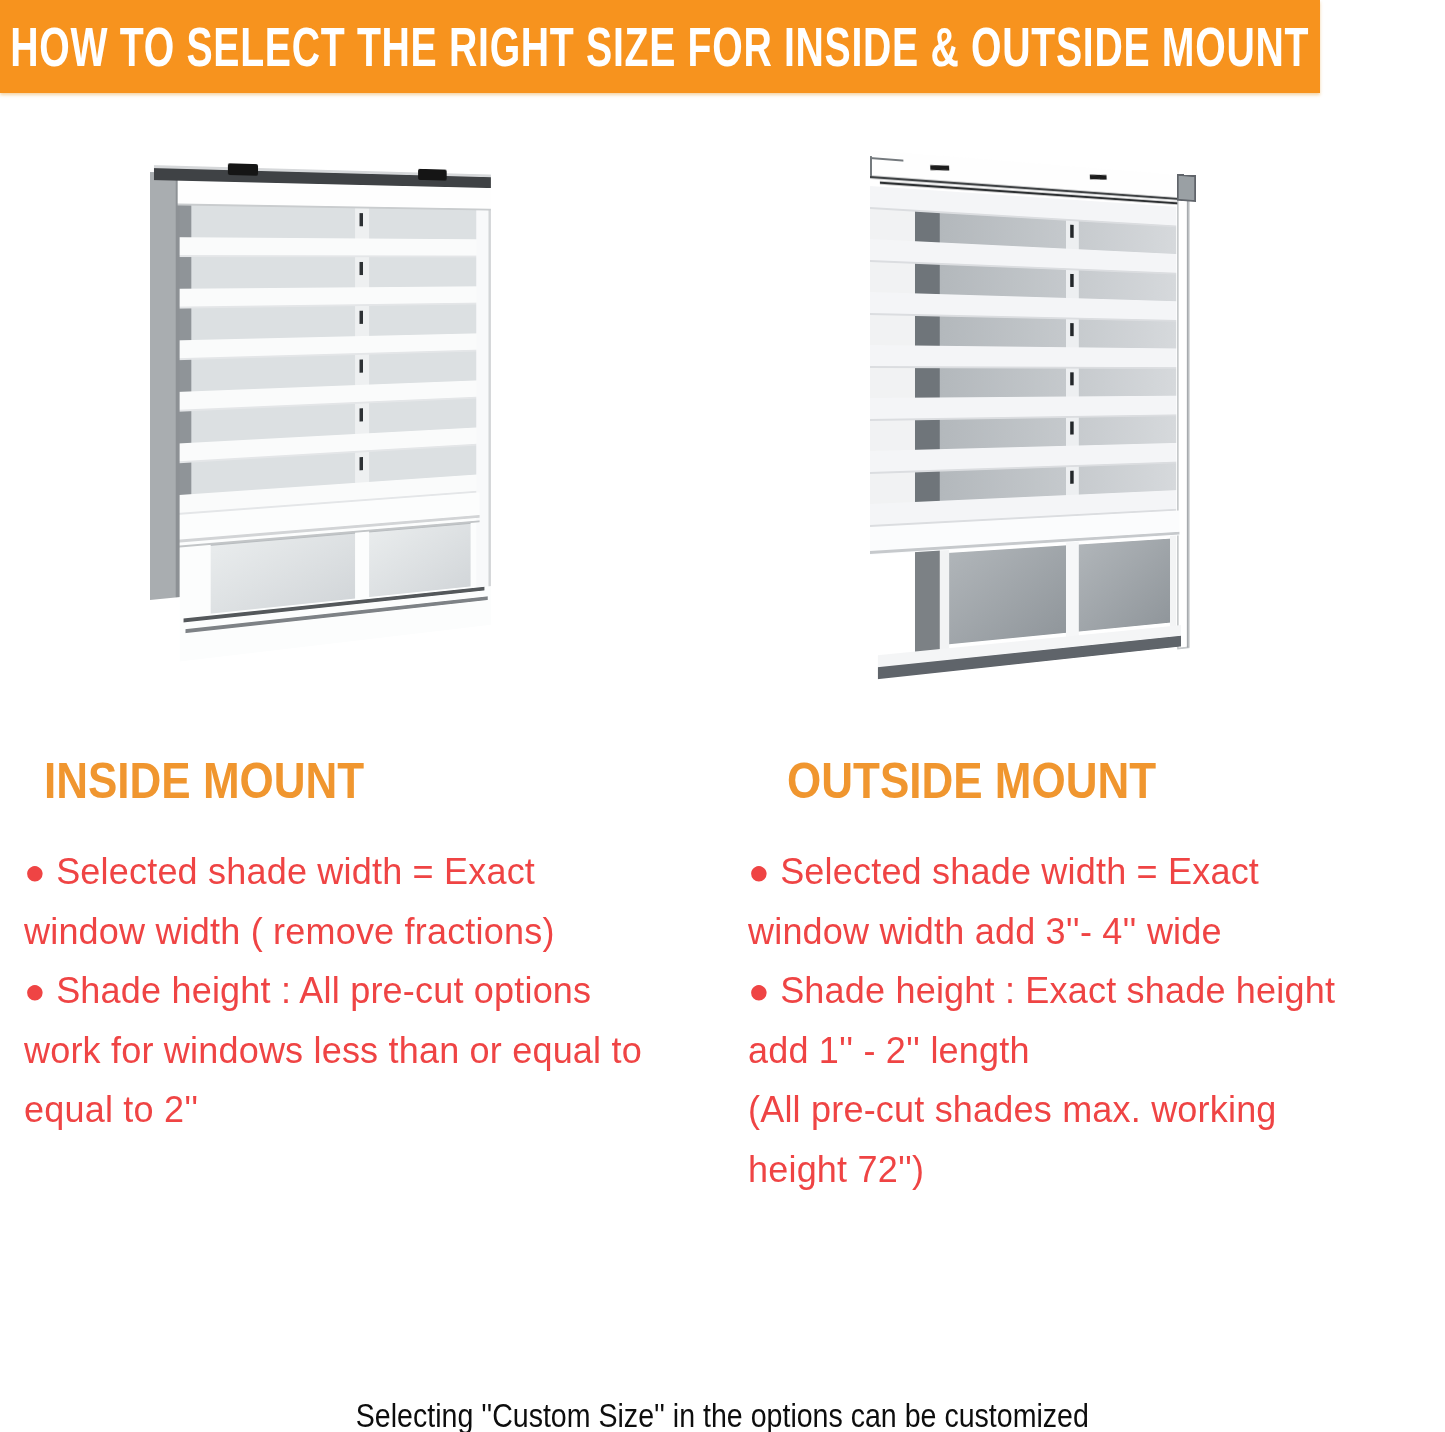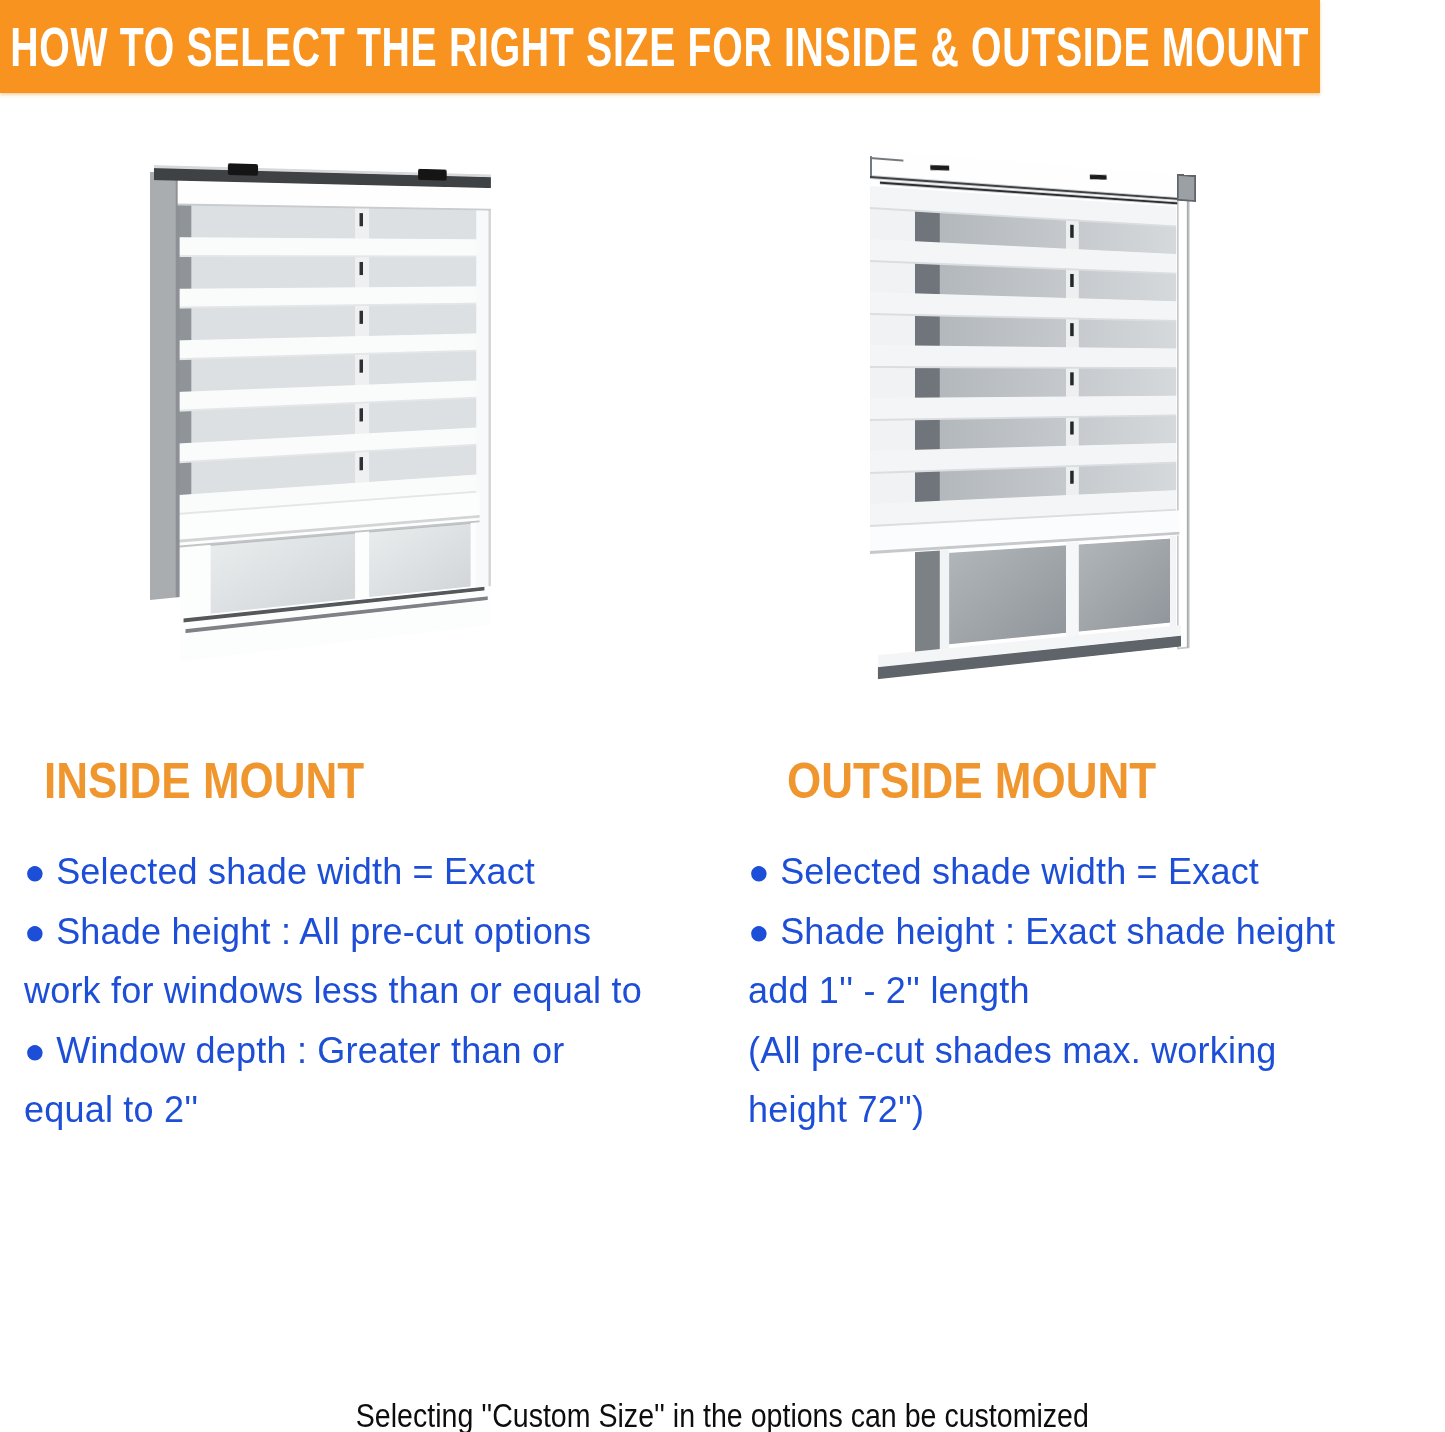--- a/index.html
+++ b/index.html
@@ -33,21 +33,21 @@
     white-space:nowrap;letter-spacing:0;
     transform:scaleX(0.88);transform-origin:0 0;
   }
   #heading-inside{left:44px;}
   #heading-outside{left:787px;}
   .col{position:absolute;top:842px;}
   #col-inside{left:24px;}
   #col-outside{left:748px;}
   .bline{
     margin:0;font-size:36px;line-height:59.5px;
-    letter-spacing:0.2px;white-space:nowrap;color:#1d4ed8;
+    letter-spacing:0.2px;white-space:nowrap;color:#ef4444;
   }
   .footer-note{
     position:absolute;left:0;top:1396px;width:1445px;
     text-align:center;font-size:34px;color:#0d0d0d;
   }
   .footer-note span{display:inline-block;transform:scaleX(0.84);transform-origin:50% 50%;white-space:nowrap;}
 </style>
 </head>
 <body>
 
@@ -238,28 +238,29 @@
 
   <rect x="348" y="0" width="22" height="28" fill="#9aa0a4" stroke="#60646a" stroke-width="2"></rect>
 </svg>
 </div>
 
 <h2 class="mount-heading" id="heading-inside">INSIDE MOUNT</h2>
 <h2 class="mount-heading" id="heading-outside">OUTSIDE MOUNT</h2>
 
 <div class="col" id="col-inside">
   <p class="bline">● Selected shade width = Exact</p>
+  <p class="bline">window width ( remove fractions)</p>
   <p class="bline">● Shade height : All pre-cut options</p>
   <p class="bline">work for windows less than or equal to</p>
-  <p class="bline">● Window depth : Greater than or</p>
   <p class="bline">equal to 2''</p>
 </div>
 
 <div class="col" id="col-outside">
   <p class="bline">● Selected shade width = Exact</p>
+  <p class="bline">window width add 3''- 4'' wide</p>
   <p class="bline">● Shade height : Exact shade height</p>
   <p class="bline">add 1'' - 2'' length</p>
   <p class="bline">(All pre-cut shades max. working</p>
   <p class="bline">height 72'')</p>
 </div>
 
 <div class="footer-note">
   <span>Selecting ''Custom Size'' in the options can be customized</span>
 </div>
 

